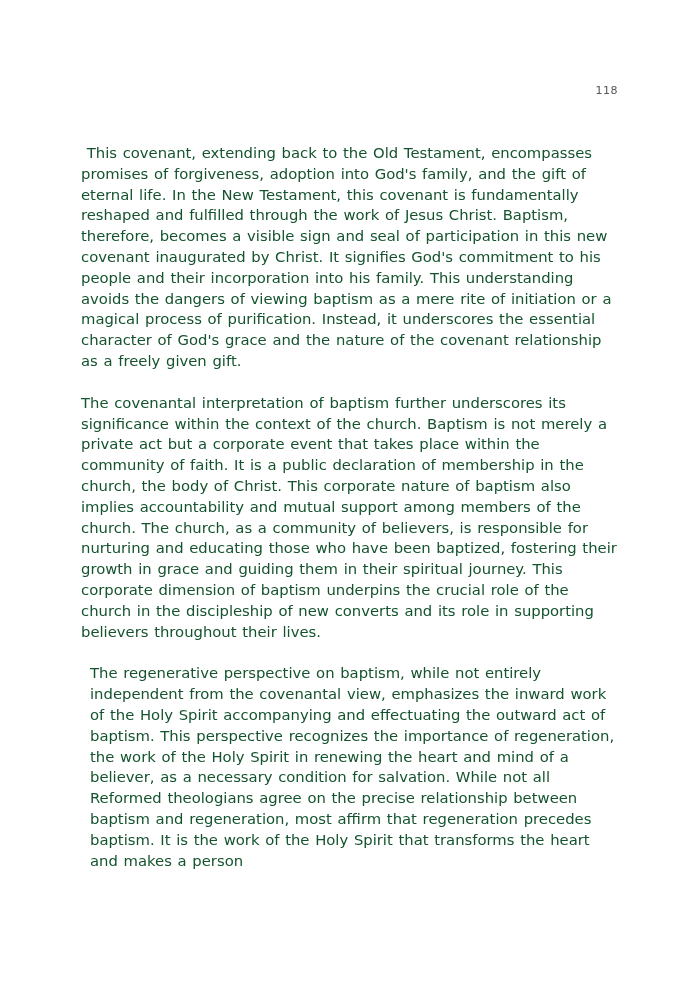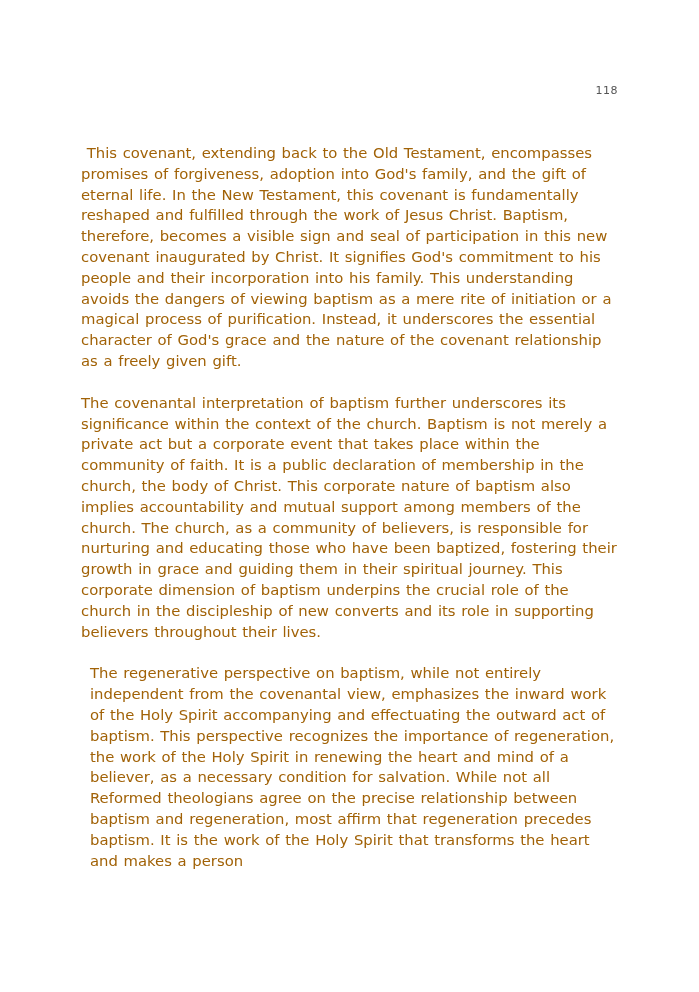--- a/index.html
+++ b/index.html
@@ -28,21 +28,21 @@
   .content {
     position: absolute;
     top: 143px;
     left: 81px;
     right: 80px;
   }
   .content p {
     margin: 0 0 21px 0;
     font-size: 14.8px;
     line-height: 20.8px;
-    color: #a16207;
+    color: #14532d;
     white-space: pre-wrap;
     word-spacing: 1px;
   }
   .content p:last-child {
     margin-bottom: 0;
     margin-left: 9px;
   }
 </style>
 </head>
 <body>

